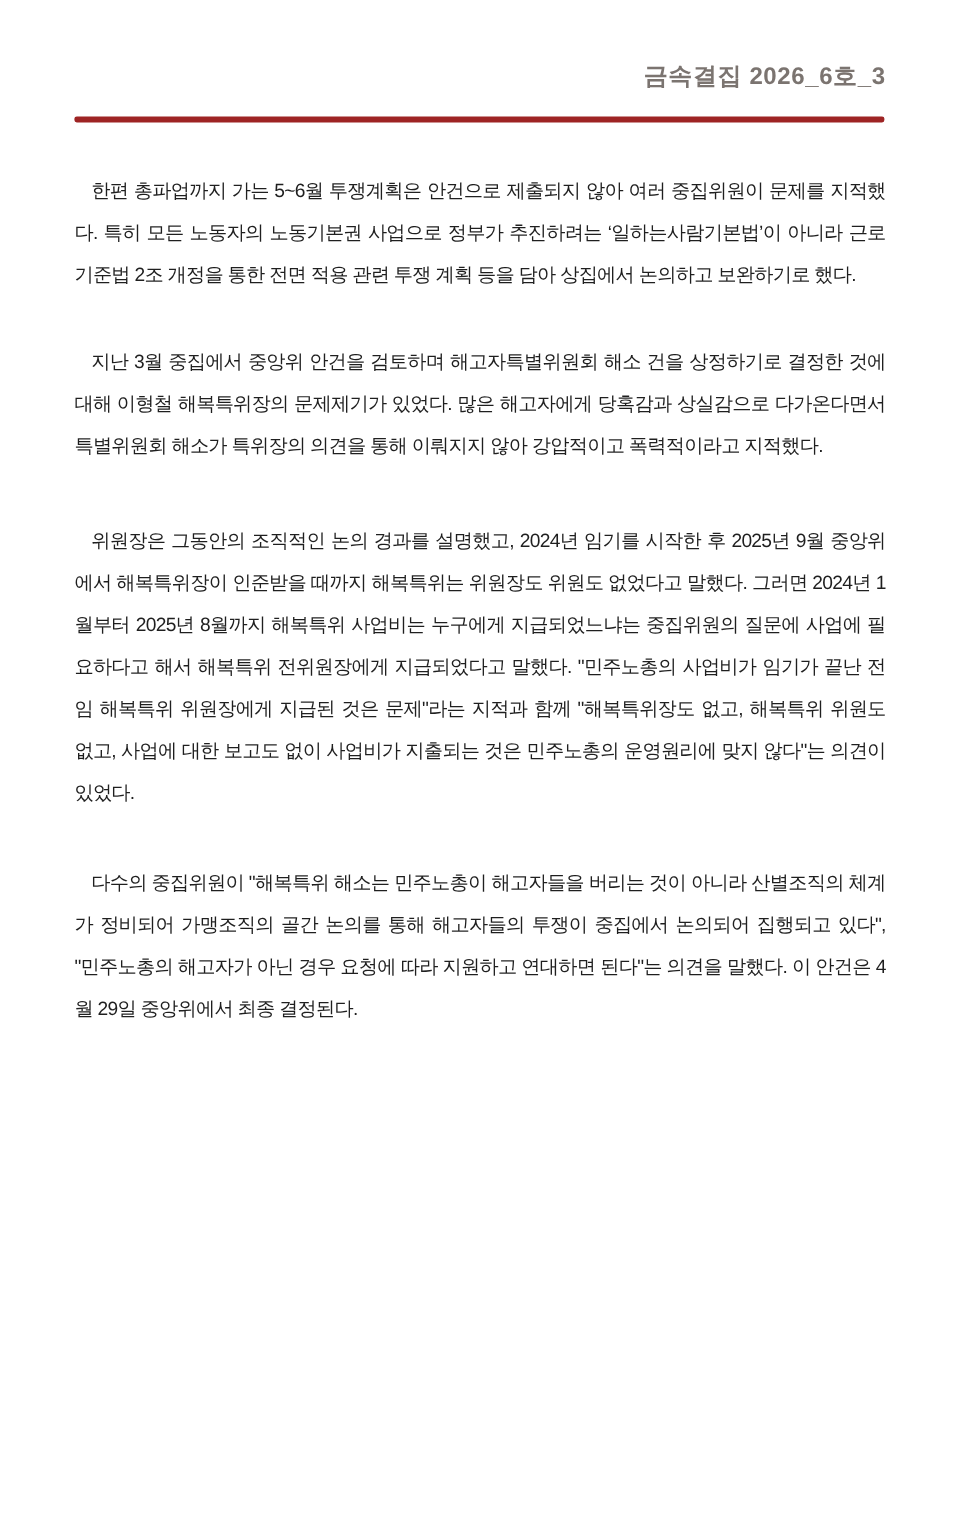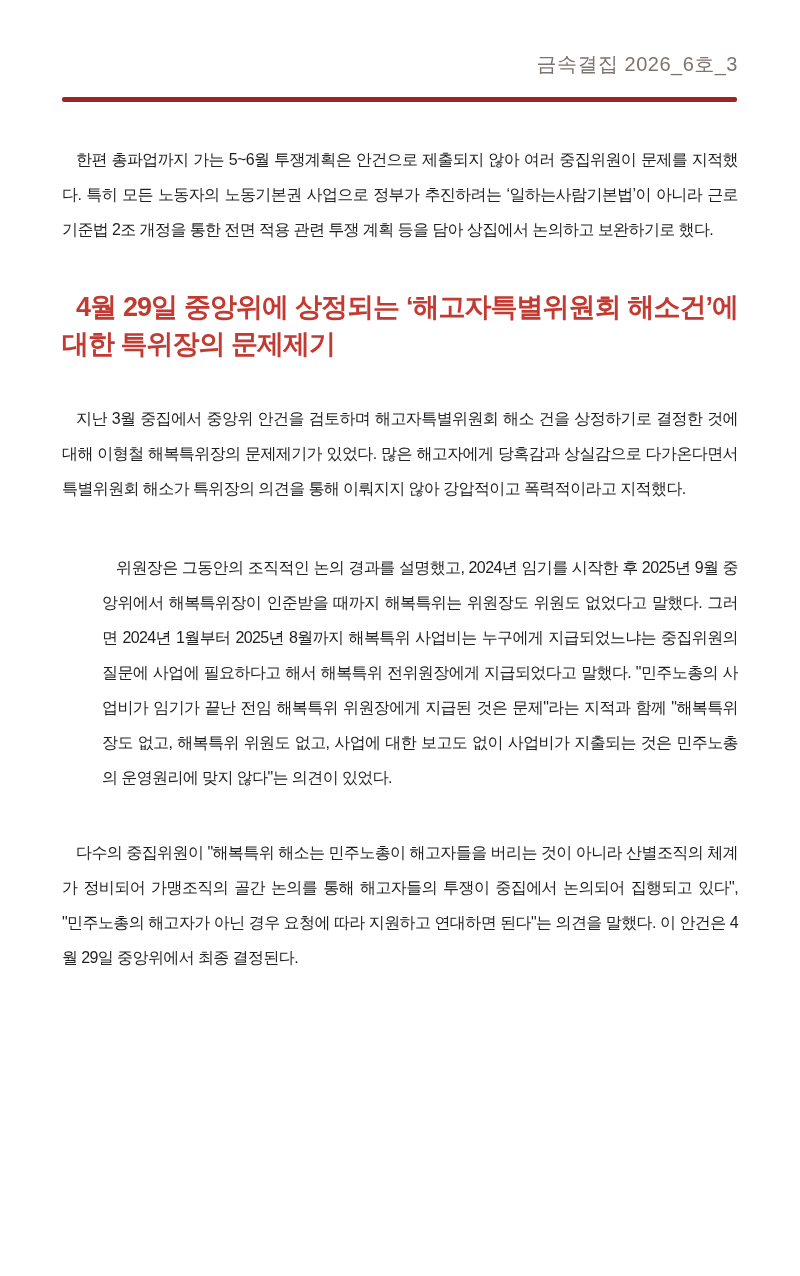--- a/index.html
+++ b/index.html
@@ -18,21 +18,21 @@
   .content {
     position: relative;
     margin-left: 62px;
     width: 676px;
   }
   .issue-label {
     margin-top: 54px;
     text-align: right;
     font-size: 20px;
     line-height: 20px;
-    font-weight: 400;
+    font-weight: 700;
     color: #7b7470;
     letter-spacing: 0.5px;
   }
   .top-rule {
     margin-top: 23px;
     width: 675px;
     height: 5px;
     background: #9e2424;
     border-radius: 2px;
   }
@@ -43,21 +43,21 @@
     line-height: 35px;
     font-weight: 500;
     color: #1f1f1f;
     letter-spacing: -0.6px;
     text-align: justify;
     text-indent: 14px;
     word-break: break-all;
   }
   .para-p1 { margin-top: 40px; }
   .para-p2 { margin-top: 38px; }
-  .para-p3 { margin-top: 44px; margin-left: 40px; }
+  .para-p3 { margin-top: 44px; }
   .para-p4 { margin-top: 40px; }
   .section-heading {
     margin: 0;
     margin-top: 42px;
     font-size: 27px;
     line-height: 37px;
     font-weight: 700;
     color: #c23a31;
     letter-spacing: -1px;
     text-align: justify;
@@ -70,21 +70,20 @@
 
 <div class="page">
   <div class="content">
 
     <div class="issue-label">금속결집 2026_6호_3</div>
 
     <div class="top-rule"></div>
 
     <p class="para para-p1">한편 총파업까지 가는 5~6월 투쟁계획은 안건으로 제출되지 않아 여러 중집위원이 문제를 지적했다. 특히 모든 노동자의 노동기본권 사업으로 정부가 추진하려는 ‘일하는사람기본법’이 아니라 근로기준법 2조 개정을 통한 전면 적용 관련 투쟁 계획 등을 담아 상집에서 논의하고 보완하기로 했다.</p>
 
-    <h2 class="section-heading">4월 29일 중앙위에 상정되는 ‘해고자특별위원회 해소건’에 대한 특위장의 문제제기</h2>
 
     <p class="para para-p2">지난 3월 중집에서 중앙위 안건을 검토하며 해고자특별위원회 해소 건을 상정하기로 결정한 것에 대해 이형철 해복특위장의 문제제기가 있었다. 많은 해고자에게 당혹감과 상실감으로 다가온다면서 특별위원회 해소가 특위장의 의견을 통해 이뤄지지 않아 강압적이고 폭력적이라고 지적했다.</p>
 
     <p class="para para-p3">위원장은 그동안의 조직적인 논의 경과를 설명했고, 2024년 임기를 시작한 후 2025년 9월 중앙위에서 해복특위장이 인준받을 때까지 해복특위는 위원장도 위원도 없었다고 말했다. 그러면 2024년 1월부터 2025년 8월까지 해복특위 사업비는 누구에게 지급되었느냐는 중집위원의 질문에 사업에 필요하다고 해서 해복특위 전위원장에게 지급되었다고 말했다. "민주노총의 사업비가 임기가 끝난 전임 해복특위 위원장에게 지급된 것은 문제"라는 지적과 함께 "해복특위장도 없고, 해복특위 위원도 없고, 사업에 대한 보고도 없이 사업비가 지출되는 것은 민주노총의 운영원리에 맞지 않다"는 의견이 있었다.</p>
 
     <p class="para para-p4">다수의 중집위원이 "해복특위 해소는 민주노총이 해고자들을 버리는 것이 아니라 산별조직의 체계가 정비되어 가맹조직의 골간 논의를 통해 해고자들의 투쟁이 중집에서 논의되어 집행되고 있다", "민주노총의 해고자가 아닌 경우 요청에 따라 지원하고 연대하면 된다"는 의견을 말했다. 이 안건은 4월 29일 중앙위에서 최종 결정된다.</p>
 
   </div>
 </div>
 

